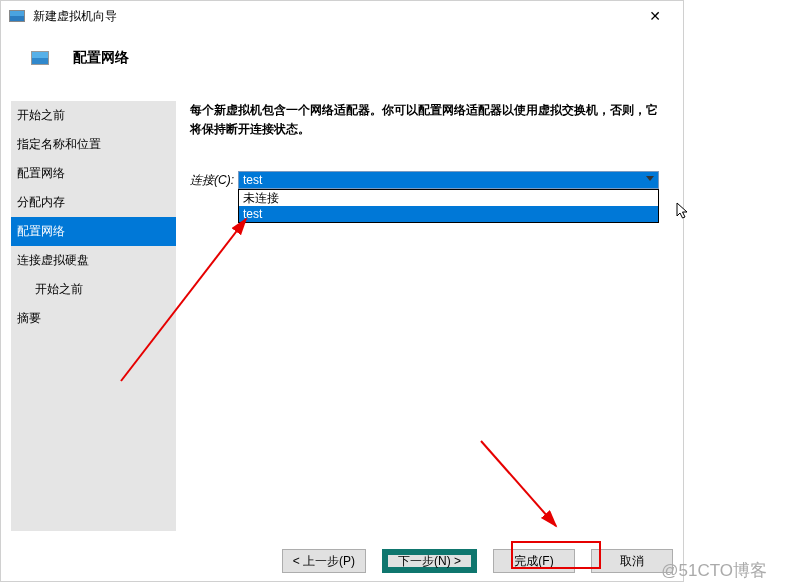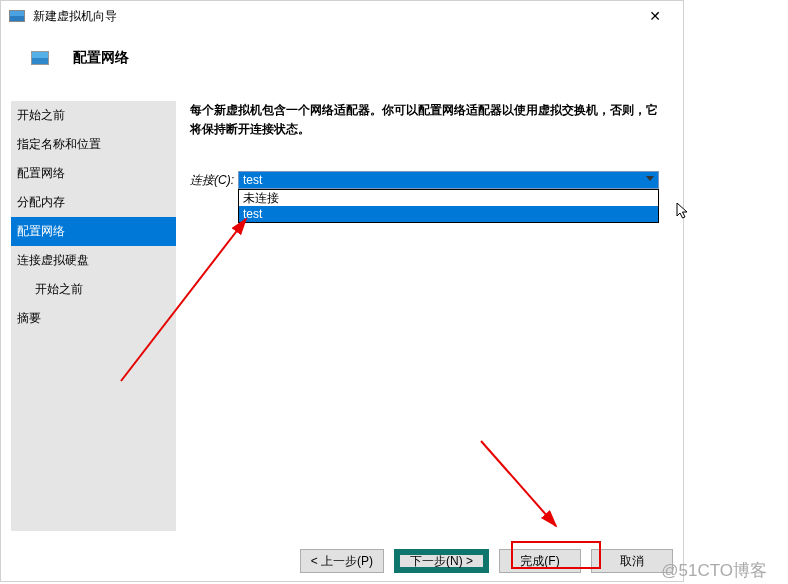--- a/index.html
+++ b/index.html
@@ -154,21 +154,21 @@
       width: 14px;
       height: 18px;
       z-index: 50;
       pointer-events: none;
     }
     .footer {
       position: absolute;
       bottom: 8px;
       right: 10px;
       display: flex;
-      gap: 10px;
+      gap: 16px;
     }
     .btn {
       height: 24px;
       min-width: 82px;
       padding: 0 10px;
       border: 1px solid #adadad;
       background: #e1e1e1;
       font-size: 12px;
       color: #000;
       cursor: pointer;

